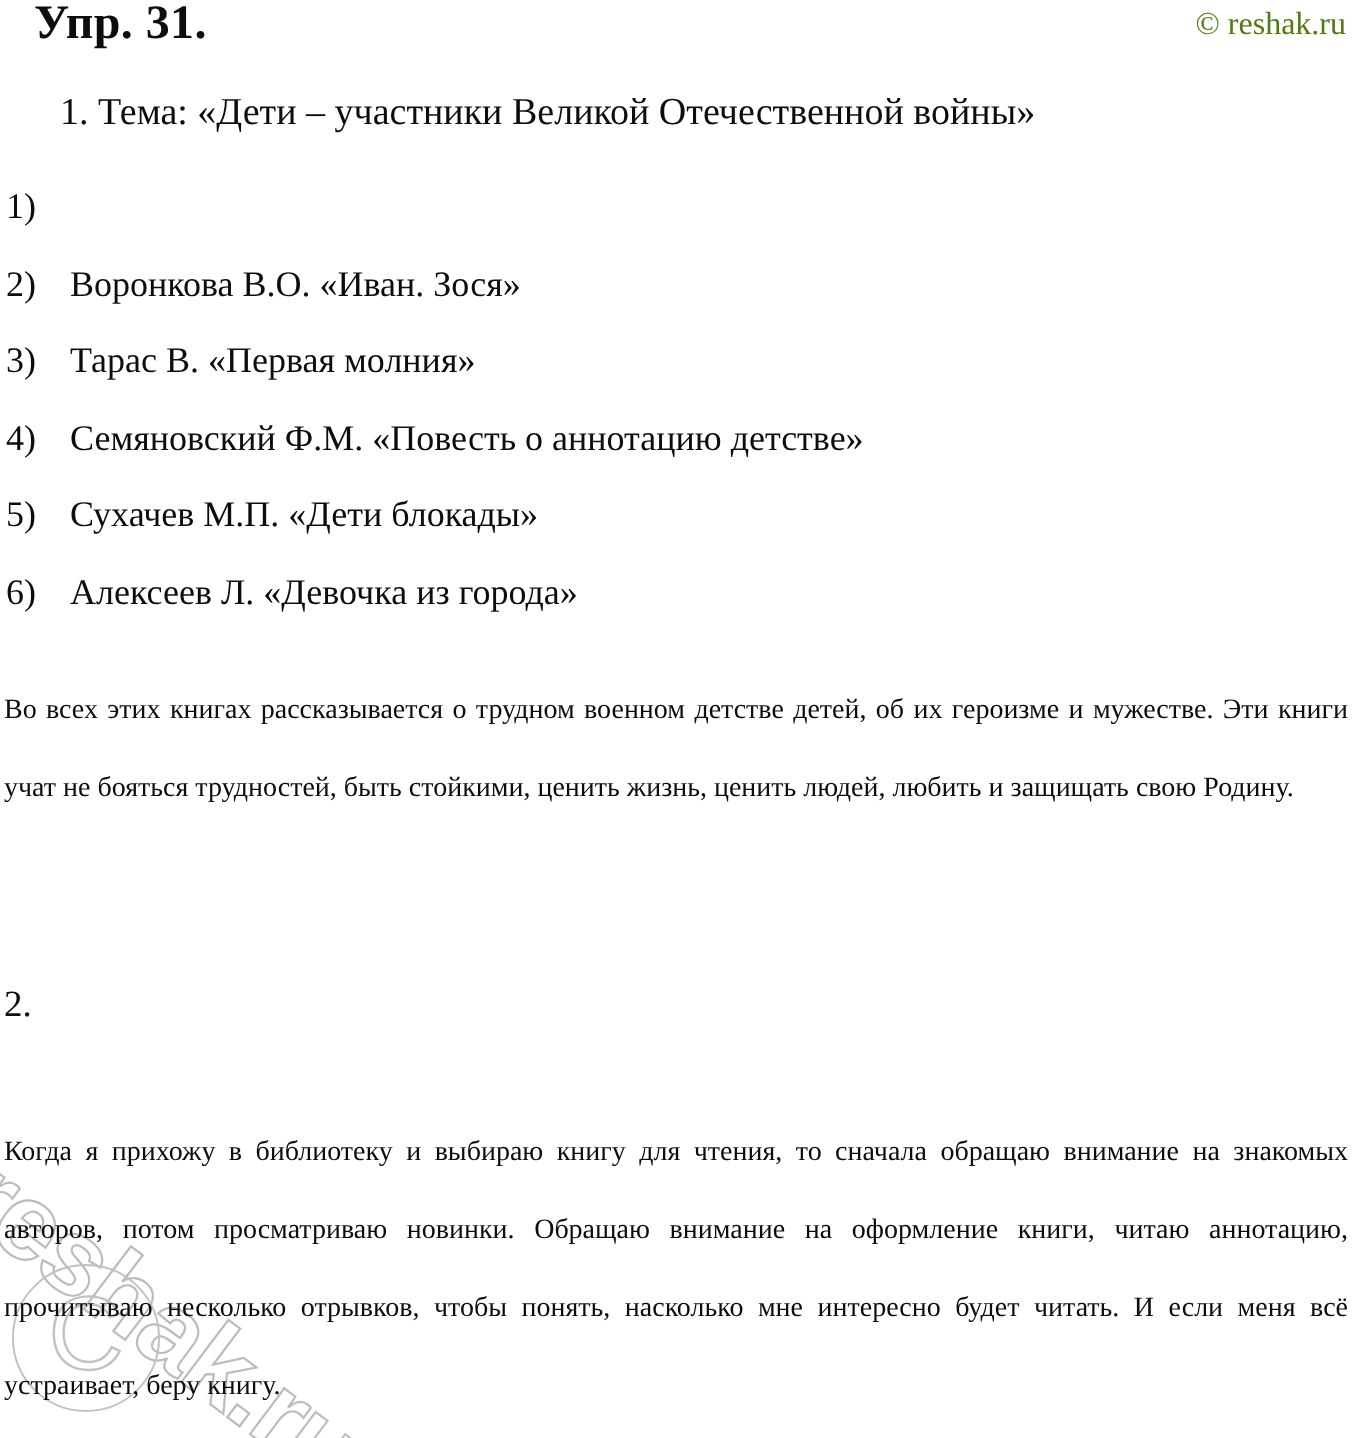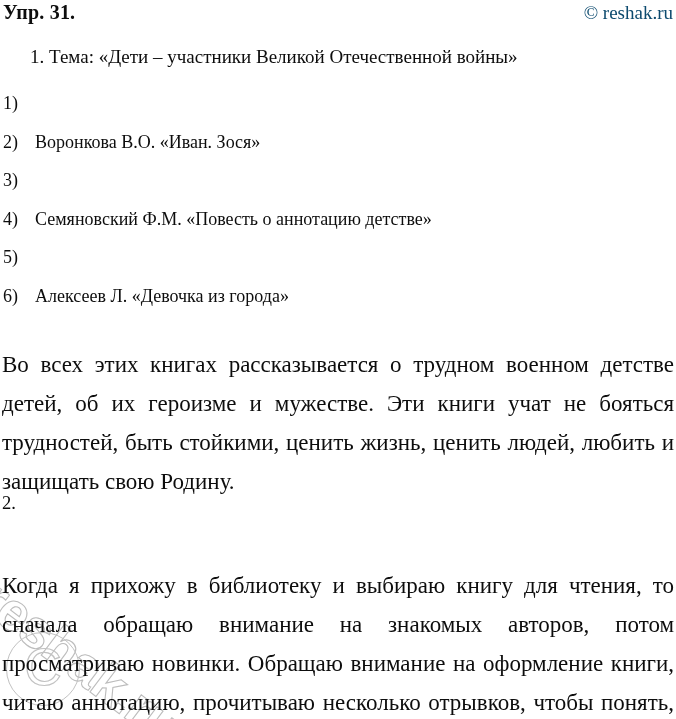--- a/index.html
+++ b/index.html
@@ -84,35 +84,35 @@
   
   .header {
     position: absolute;
     left: 0;
     top: 0;
     width: 676px;
     height: 26px;
   }
   .ex-title {
     position: absolute;
-    left: 3px;
+    left: 17px;
     top: 0px;
-    font-size: 20px;
+    font-size: 24px;
     font-weight: 700;
     line-height: 24px;
     letter-spacing: .2px;
   }
   .site-credit {
     position: absolute;
     right: 3px;
     top: 1px;
-    font-size: 19px;
+    font-size: 16px;
     font-weight: 400;
     line-height: 24px;
-    color: #0c4a6e;
+    color: #4d7c0f;
     white-space: nowrap;
   }
 
   
   .theme-line {
     position: absolute;
     left: 2px;
     top: 44px;
     width: 670px;
     font-size: 19px;
@@ -145,21 +145,21 @@
     top: 0;
     font-size: 18px;
     line-height: 31px;
   }
 
   
   .para {
     position: absolute;
     left: 2px;
     width: 672px;
-    font-size: 23px;
+    font-size: 14px;
     line-height: 39px;
     text-align: justify;
     text-align-last: left;
     text-justify: inter-word;
     hyphens: none;
   }
   .para-1 { top: 322px; }
 
   .section-two {
     position: absolute;
@@ -193,27 +193,29 @@
     <ol class="book-list">
       <li class="book-item">
         <span class="book-num">1)</span>
       </li>
       <li class="book-item">
         <span class="book-num">2)</span>
         <span>Воронкова В.О. «Иван. Зося»</span>
       </li>
       <li class="book-item">
         <span class="book-num">3)</span>
+        <span>Тарас В. «Первая молния»</span>
       </li>
       <li class="book-item">
         <span class="book-num">4)</span>
         <span>Семяновский Ф.М. «Повесть о аннотацию детстве»</span>
       </li>
       <li class="book-item">
         <span class="book-num">5)</span>
+        <span>Сухачев М.П. «Дети блокады»</span>
       </li>
       <li class="book-item">
         <span class="book-num">6)</span>
         <span>Алексеев Л. «Девочка из города»</span>
       </li>
     </ol>
 
     <p class="para para-1">Во всех этих книгах рассказывается о трудном военном детстве детей, об их героизме и мужестве. Эти книги учат не бояться трудностей, быть стойкими, ценить жизнь, ценить людей, любить и защищать свою Родину.</p>
 
     <div class="section-two">2.</div>

